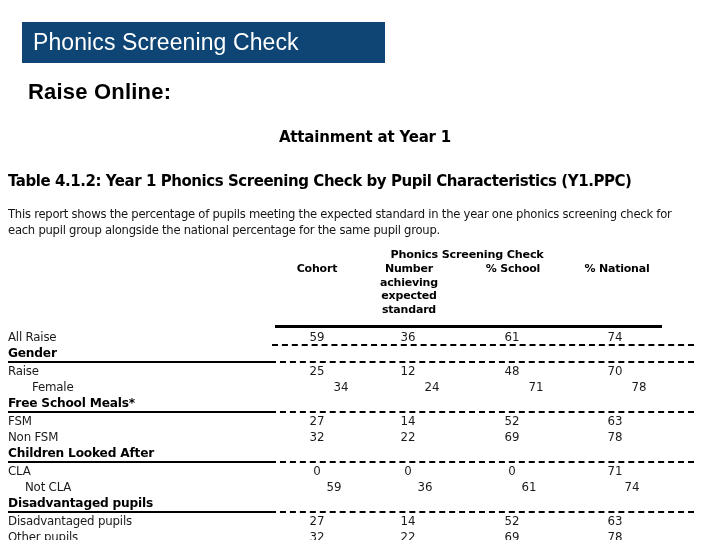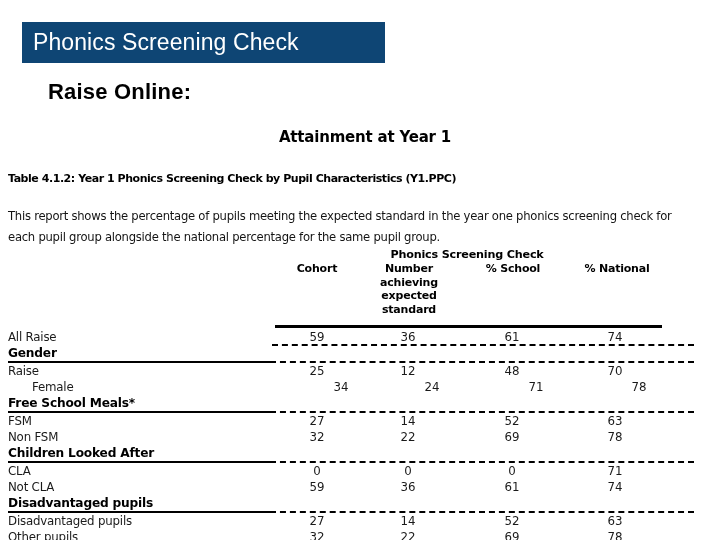--- a/index.html
+++ b/index.html
@@ -33,21 +33,21 @@
     color: #ffffff;
     font-size: 23px;
     font-weight: 400;
     letter-spacing: 0.1px;
     white-space: nowrap;
   }
 
   
   .subheading {
     position: absolute;
-    left: 48px;
+    left: 28px;
     top: 79px;
     font-size: 22px;
     font-weight: bold;
     letter-spacing: 0.2px;
     white-space: nowrap;
   }
 
   
   .report {
     position: absolute;
@@ -68,33 +68,33 @@
     text-align: center;
     font-size: 15px;
     font-weight: bold;
     letter-spacing: -0.2px;
   }
 
   .table-title {
     position: absolute;
     left: 8px;
     top: 54px;
-    font-size: 11px;
+    font-size: 15px;
     font-weight: bold;
     letter-spacing: -0.45px;
     white-space: nowrap;
   }
 
   .report-desc {
     position: absolute;
     left: 8px;
     top: 88px;
     width: 690px;
     font-size: 11.6px;
-    line-height: 21px;
+    line-height: 16px;
     letter-spacing: -0.25px;
     color: #141414;
   }
 
   
   .tbl {
     position: absolute;
     left: 0;
     top: 130px;
     width: 700px;
@@ -280,21 +280,21 @@
           <div class="solid"></div>
           <div class="dashed"></div>
         </div>
         <div class="row" style="top: 216px;">
           <span class="label">CLA</span>
           <span class="v v1">0</span>
           <span class="v v2">0</span>
           <span class="v v3">0</span>
           <span class="v v4">71</span>
         </div>
-        <div class="row" style="top: 232px;">
+        <div class="row" style="top: 232px; margin-left: 17px;">
           <span class="label">Not CLA</span>
           <span class="v v1">59</span>
           <span class="v v2">36</span>
           <span class="v v3">61</span>
           <span class="v v4">74</span>
         </div>
         <div class="row group" style="top: 248px;">
           <span class="label">Disadvantaged pupils</span>
         </div>
         <div class="sep" style="top: 263px;">

